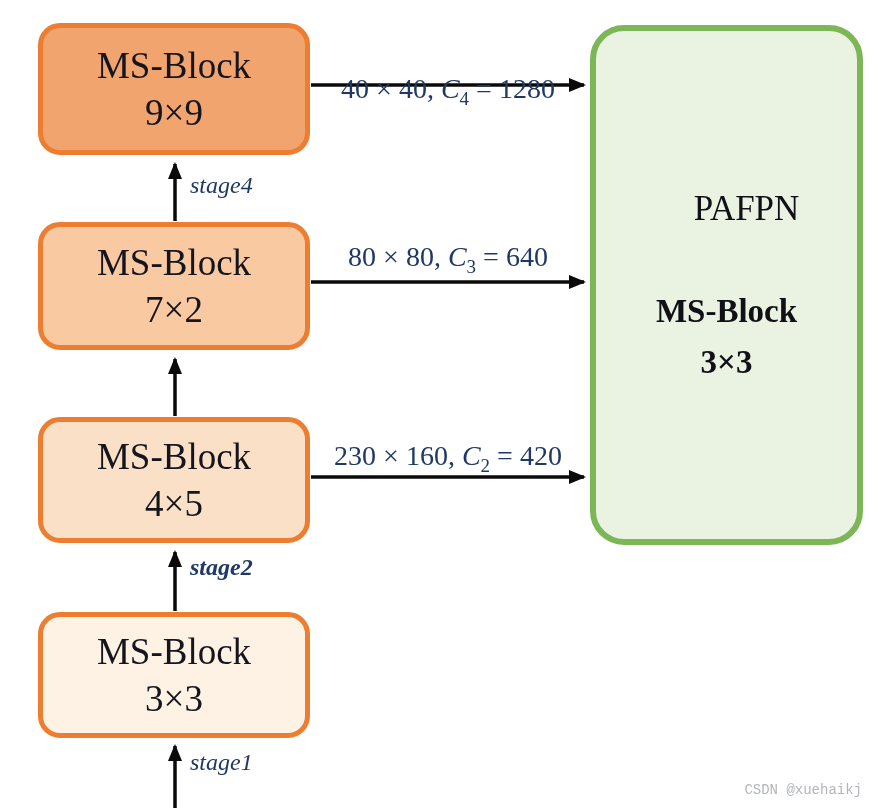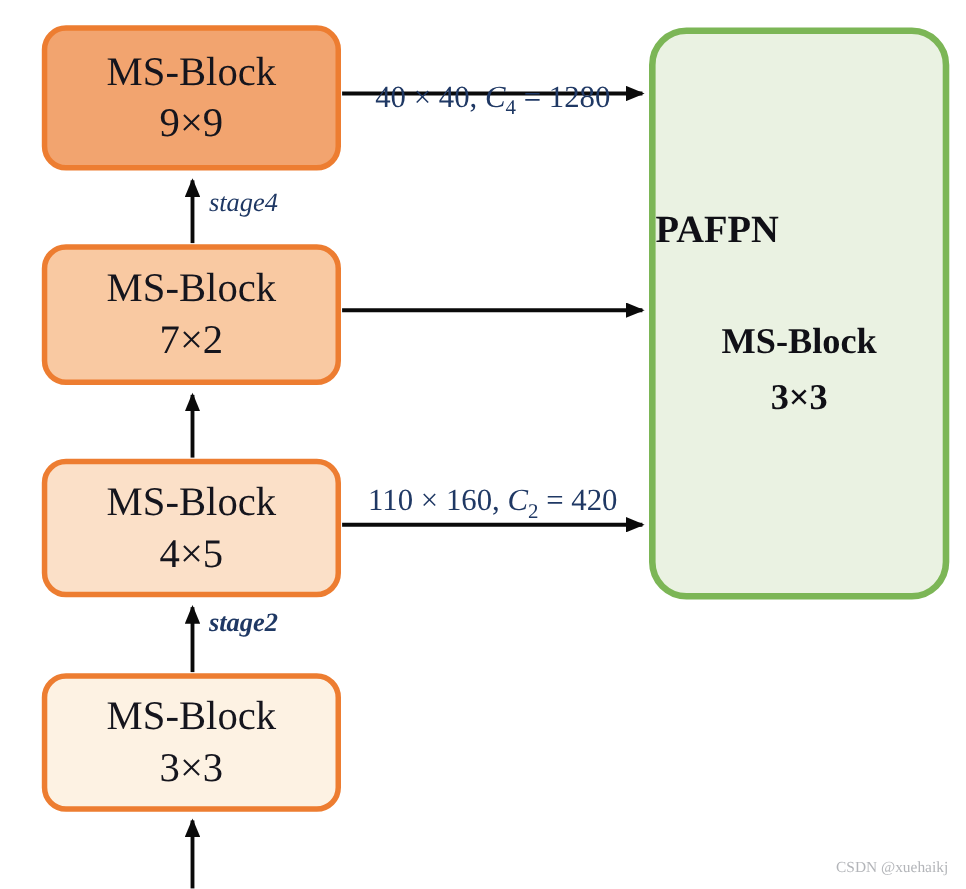--- a/index.html
+++ b/index.html
@@ -80,23 +80,24 @@
     box-sizing: border-box;
     border: 6px solid #7CB656;
     border-radius: 34px;
     background: #EAF2E2;
     color: #101016;
   }
   .neck-title {
     position: absolute;
     top: 158px;
     width: 100%;
-    text-align: left;
-    font-weight: bold;
+    text-align: center;
+    font-weight: normal;
     font-size: 35px;
+    margin-left: 20px;
   }
   .neck-sub1 {
     position: absolute;
     top: 262px;
     width: 100%;
     text-align: center;
     font-weight: bold;
     font-size: 33px;
   }
   .neck-sub2 {
@@ -105,21 +106,21 @@
     width: 100%;
     text-align: center;
     font-weight: bold;
     font-size: 33px;
   }
 
   .watermark {
     position: absolute;
     right: 10px;
     bottom: 10px;
-    font-family: Liberation Serif, serif;
+    font-family: Liberation Mono, monospace;
     font-size: 14px;
     color: #b3b5b9;
   }
 </style>
 </head>
 <body>
 
 <div class="canvas">
 
   <svg class="arrows" viewBox="0 0 878 808">
@@ -151,26 +152,30 @@
     <div>MS-Block</div>
     <div>4×5</div>
   </div>
   <div class="block b3" style="background: rgb(253, 242, 227);">
     <div>MS-Block</div>
     <div>3×3</div>
   </div>
 
   <div class="stage-label s0">stage4</div>
   <div class="stage-label s2">stage2</div>
+  <div class="stage-label s3">stage1</div>
 
   <div class="conn-label c0">
     <span>40 × 40, </span><span class="mvar">C</span><sub>4</sub><span> = 1280</span>
   </div>
+  <div class="conn-label c1">
+    <span>80 × 80, </span><span class="mvar">C</span><sub>3</sub><span> = 640</span>
+  </div>
   <div class="conn-label c2">
-    <span>110 × 160, </span><span class="mvar">C</span><sub>2</sub><span> = 420</span>
+    <span>230 × 160, </span><span class="mvar">C</span><sub>2</sub><span> = 420</span>
   </div>
 
   <div class="neck">
     <div class="neck-title">PAFPN</div>
     <div class="neck-sub1">MS-Block</div>
     <div class="neck-sub2">3×3</div>
   </div>
 
   <div class="watermark">CSDN @xuehaikj</div>
 

